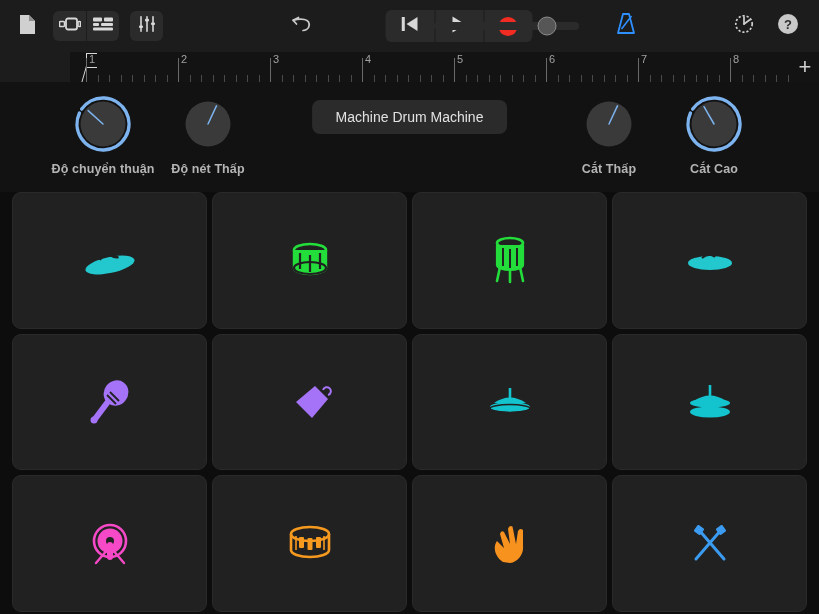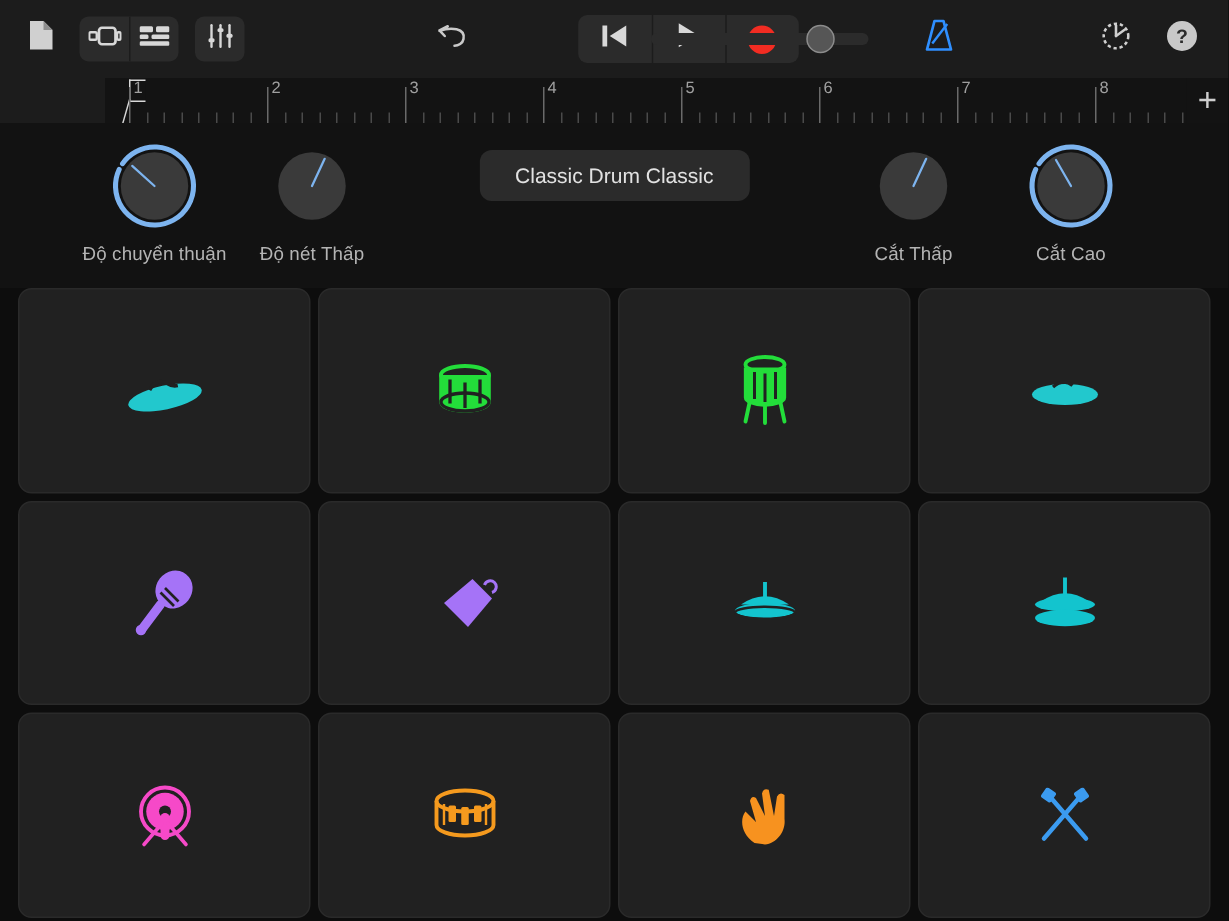--- a/index.html
+++ b/index.html
@@ -113,21 +113,21 @@
   .knob-grp {
     position: absolute; top: 12px;
     display: flex; flex-direction: column; align-items: center; width: 110px;
   }
   .knob {
     position: relative; width: 60px; height: 60px; cursor: pointer;
   }
   .knob svg { position: absolute; inset: 0; }
   .knob-label {
     margin-top: 8px; font-size: 12.5px; color: #b4b4b4;
-    white-space: nowrap; letter-spacing: .1px;
+    white-space: nowrap; letter-spacing: .1px; font-weight: bold;
   }
   .title-pill {
     position: absolute; left: 50%; top: 18px; transform: translateX(-50%);
     background: #2b2b2b; border-radius: 8px;
     padding: 9px 24px; font-size: 14px; color: #e2e2e2;
     white-space: nowrap; cursor: pointer;
   }
 
   
   .grid {
@@ -389,21 +389,21 @@
         <div class="knob">
          <svg width="60" height="60" viewBox="0 0 60 60">
            <circle cx="30" cy="30" r="22.5" fill="#3a3a3a"></circle>
            <path d="M8.70 15.09 A26 26 0 1 1 6.44 19.01" fill="none" stroke="#7db4ef" stroke-width="3.4" stroke-linecap="round"></path>
            <line x1="30" y1="30" x2="20.00" y2="12.68" stroke="#7db4ef" stroke-width="1.5" stroke-linecap="round"></line>
          </svg>
        </div>
        <div class="knob-label">Cắt Cao</div>
       </div>
     </div>
-  <div class="title-pill">Classic Drum Classic</div>
+  <div class="title-pill">Machine Drum Machine</div>
 </div>
 
 <div class="grid" id="pad-grid">
     <div class="pad">
       <span>
         <svg width="54" height="34" viewBox="0 0 54 34">
       <ellipse cx="27" cy="22" rx="25" ry="8" fill="#22c8cd" transform="rotate(-12 27 22)"></ellipse>
       <path d="M18 15 q6 -7 12 -2 q3 3 7 3" stroke="#212121" stroke-width="2.4" fill="none" transform="rotate(-12 27 22)"></path>
     </svg>
       </span>

